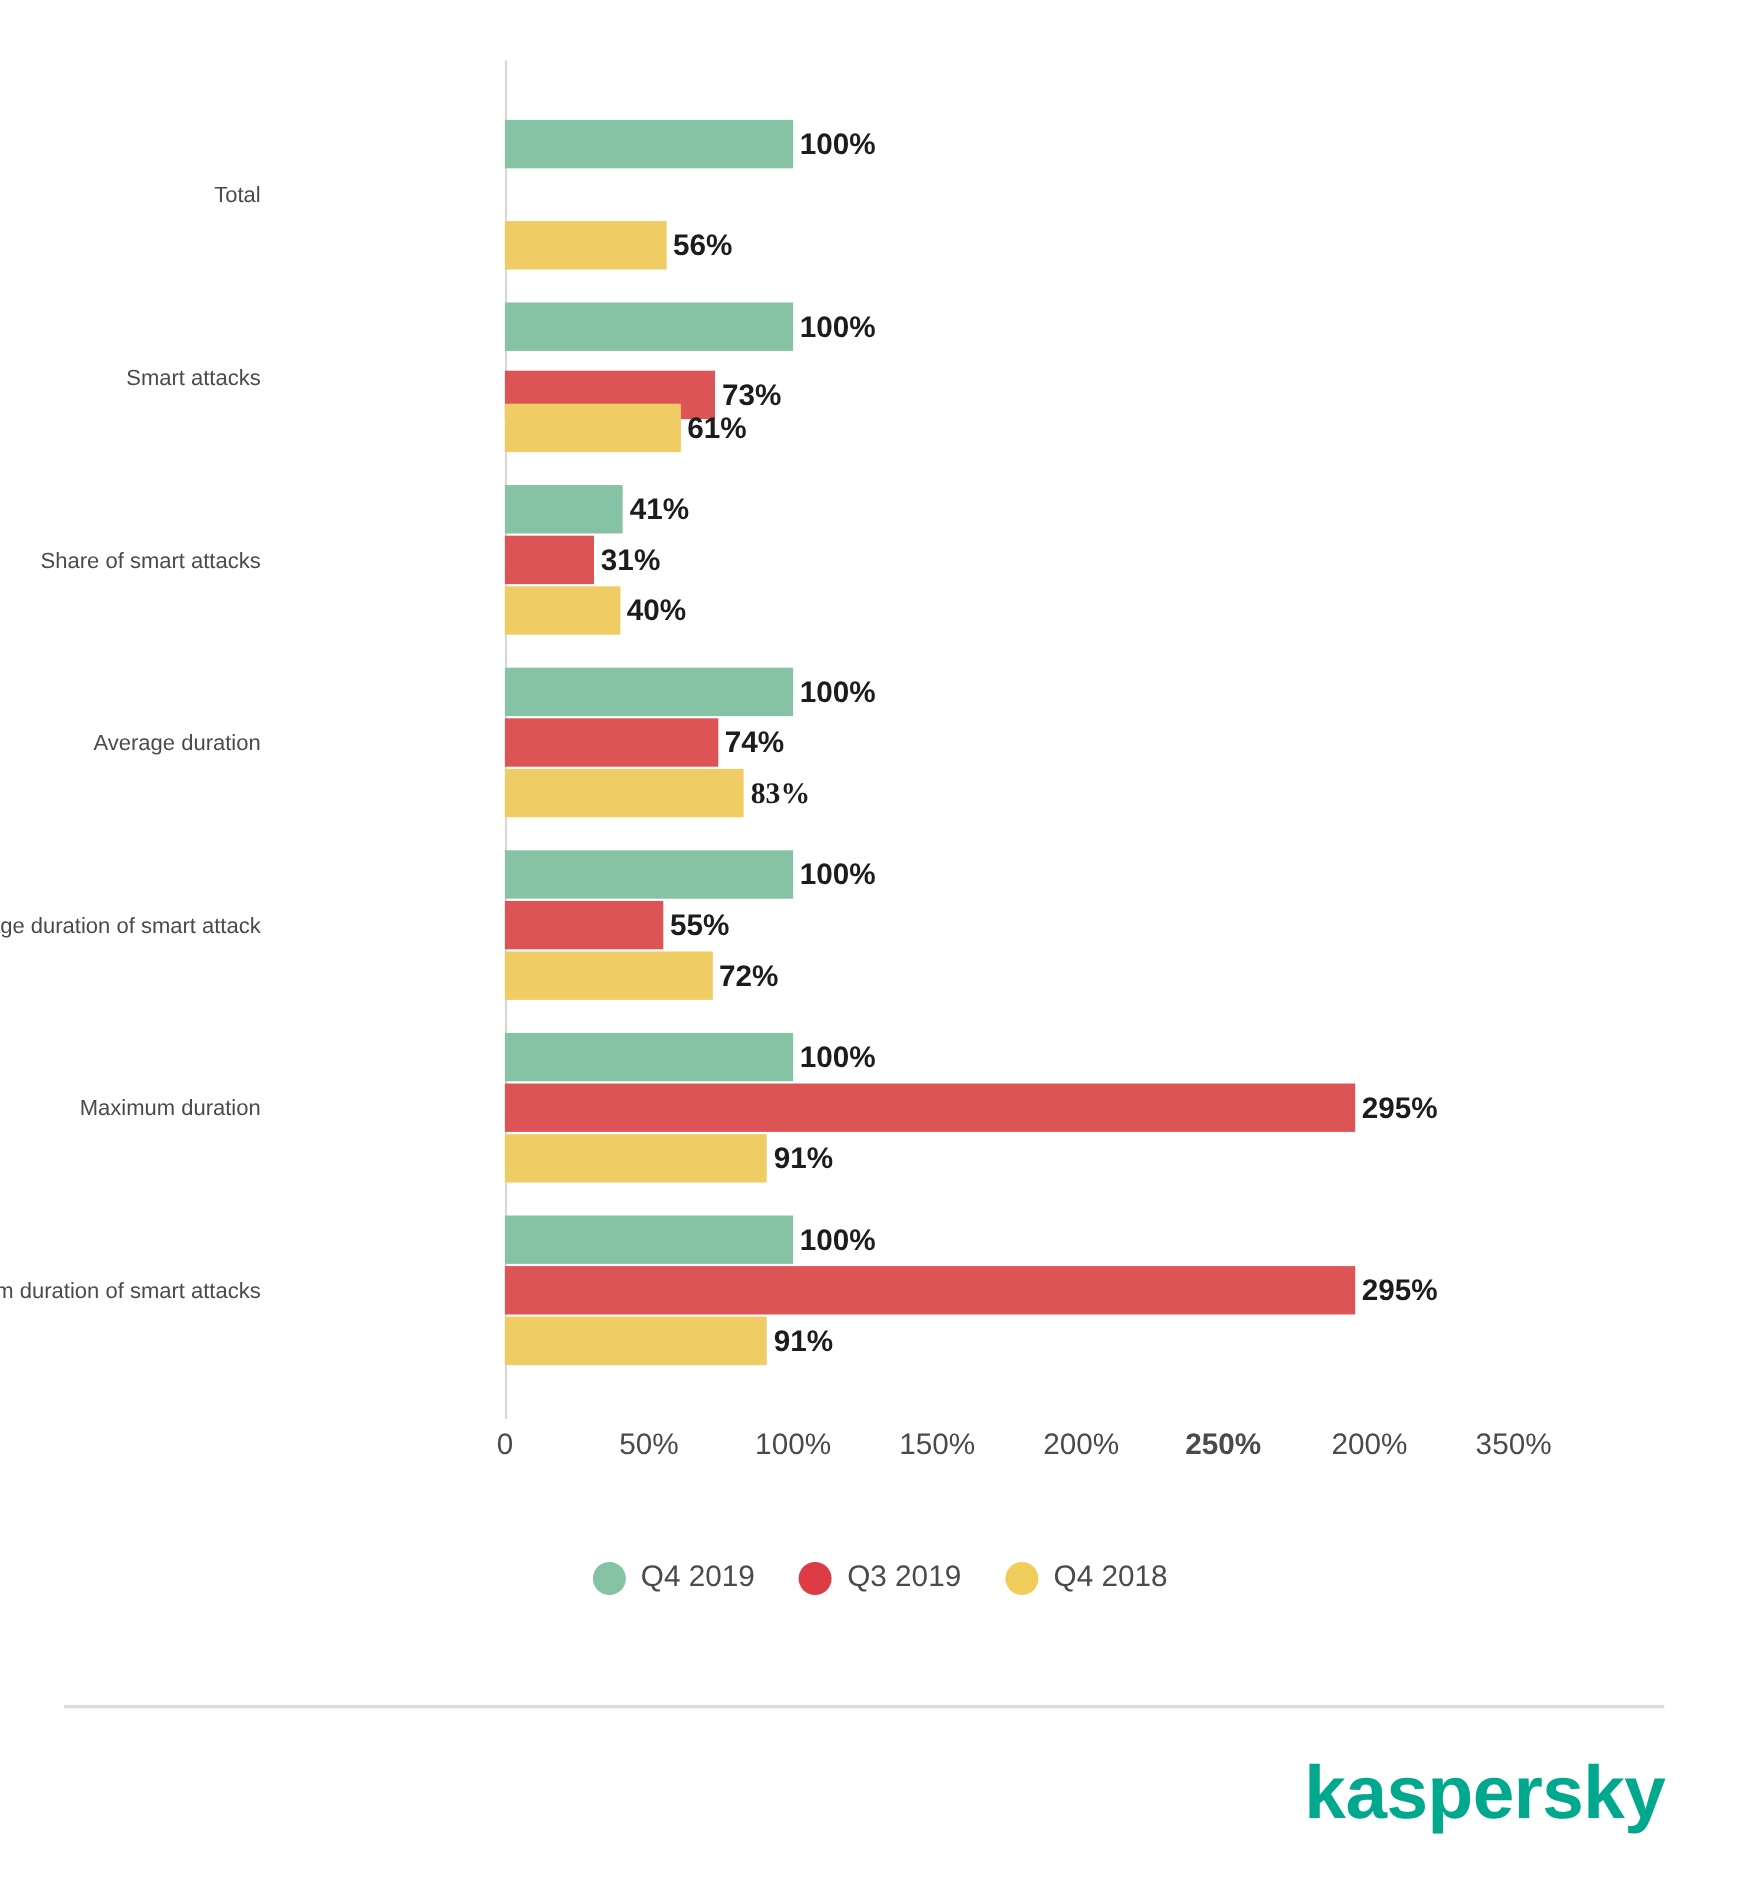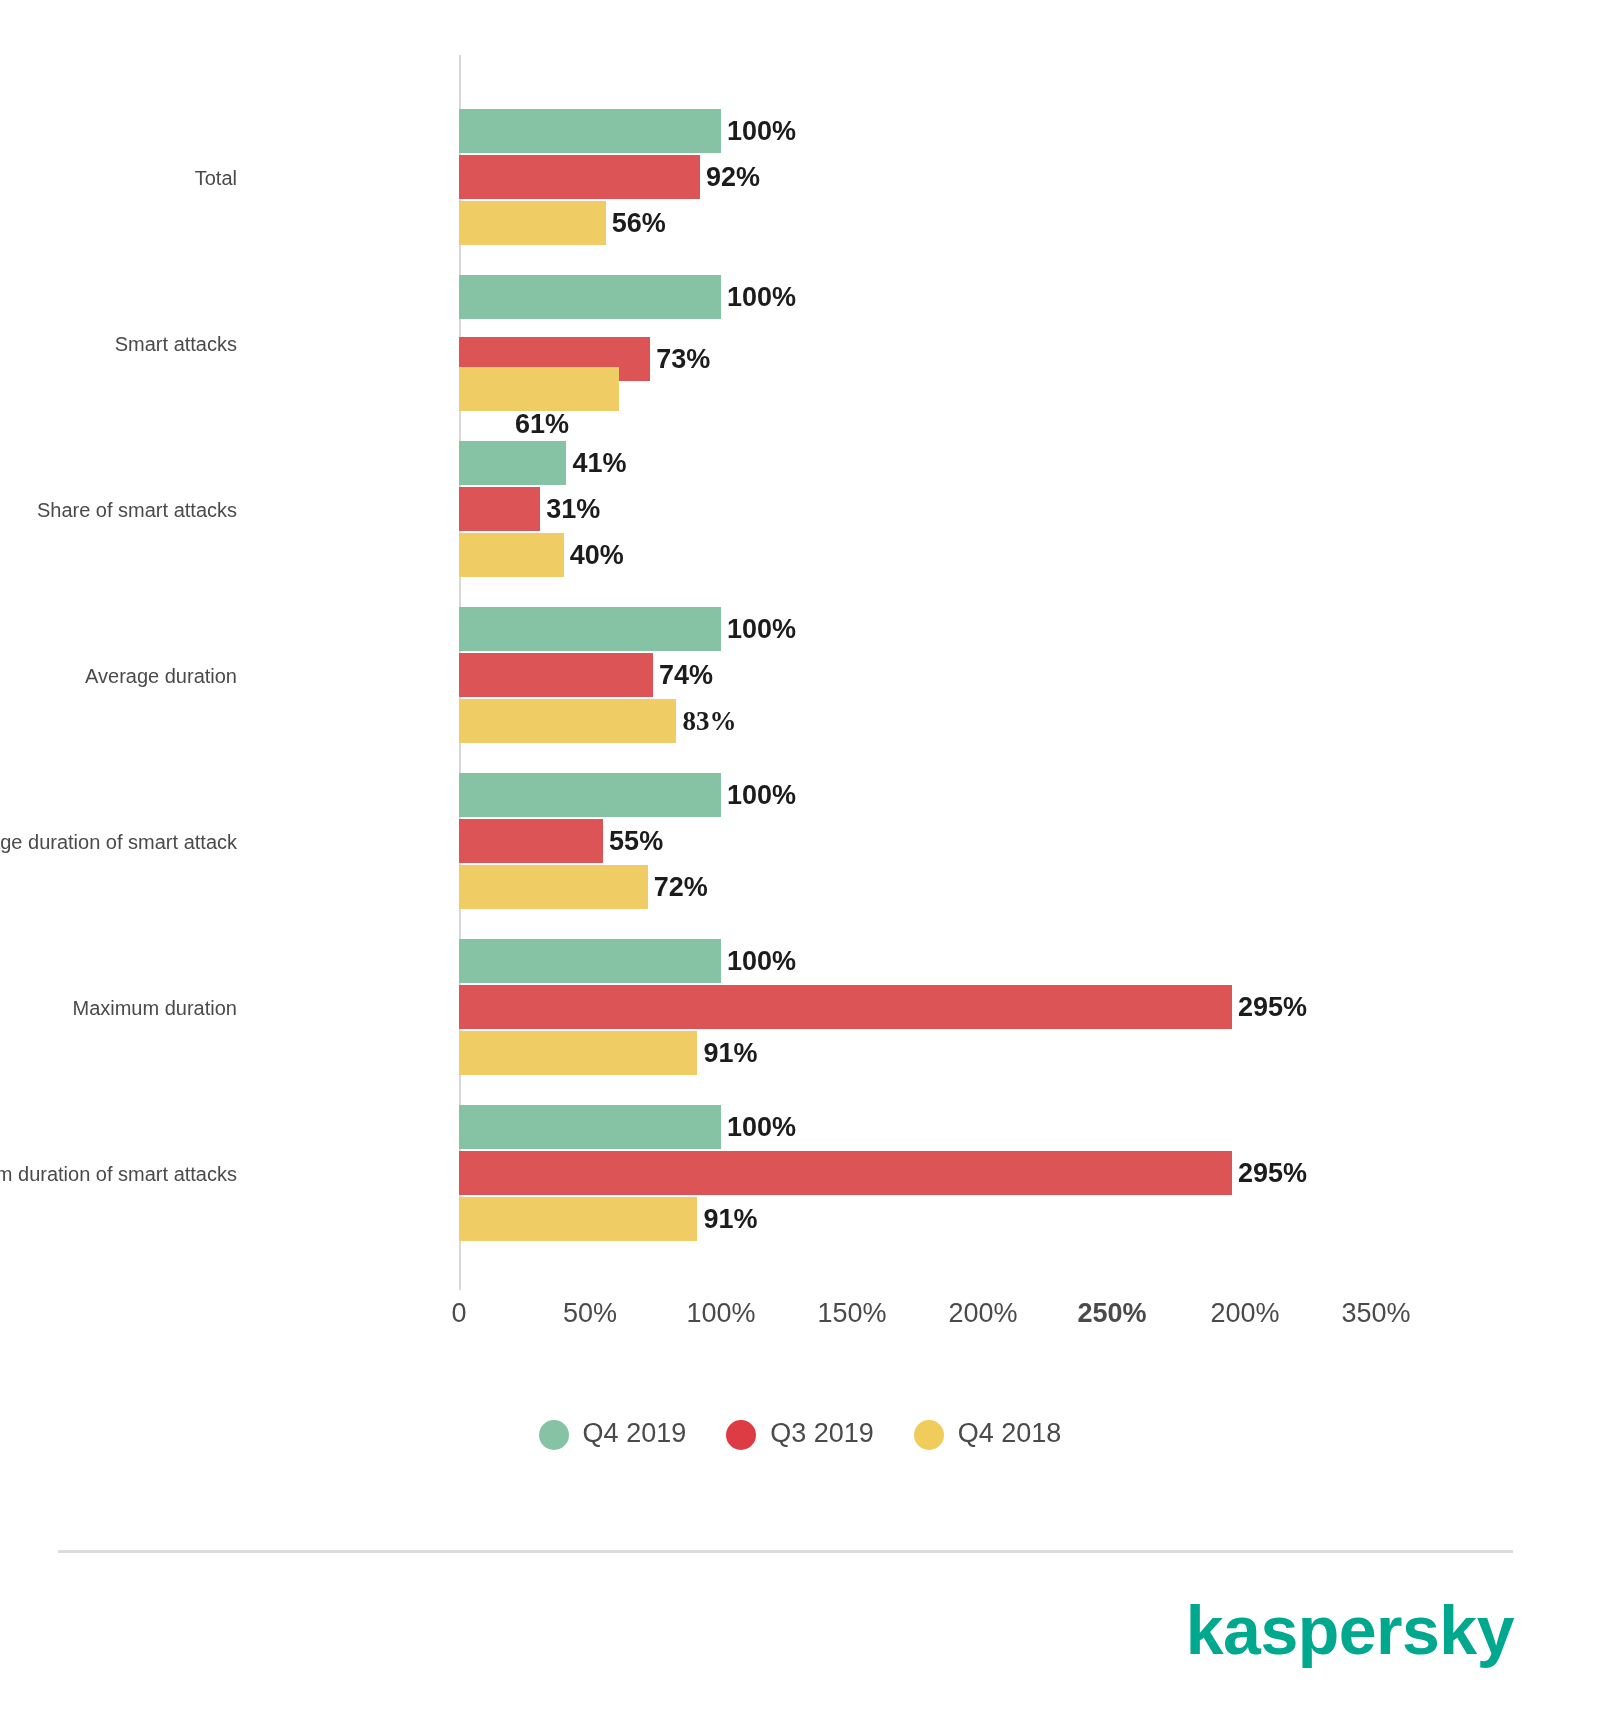--- a/index.html
+++ b/index.html
@@ -152,40 +152,36 @@
 <div id="chart-area">
 
   <div class="plot">
     <div class="axis-line"></div>
     <div id="groups">
         <div class="group" style="top: 54px; height: 138px;">
           <div class="bar-row" style="top: 0px;">
             <div class="bar s0" style="width: 262px; background: rgb(133, 195, 164);"></div>
             <span class="bar-value">100%</span>
           </div>
-          <div class="bar-row" style="top: 46px;">
-            <div class="bar s1" style="width: 241.04px; background: rgb(221, 84, 86);"></div>
-            <span class="bar-value">92%</span>
-          </div>
           <div class="bar-row" style="top: 92px;">
             <div class="bar s2" style="width: 146.72px; background: rgb(240, 204, 100);"></div>
             <span class="bar-value">56%</span>
           </div>
         </div>
         <div class="cat-label" style="top: 113px;">Total</div>
         <div class="group" style="top: 220px; height: 138px;">
           <div class="bar-row" style="top: 0px;">
             <div class="bar s0" style="width: 262px; background: rgb(133, 195, 164);"></div>
             <span class="bar-value">100%</span>
           </div>
           <div class="bar-row" style="top: 62px;">
             <div class="bar s1" style="width: 191.26px; background: rgb(221, 84, 86);"></div>
             <span class="bar-value">73%</span>
           </div>
-          <div class="bar-row" style="top: 92px; flex-direction: column;">
+          <div class="bar-row" style="top: 92px;">
             <div class="bar s2" style="width: 159.82px; background: rgb(240, 204, 100);"></div>
             <span class="bar-value">61%</span>
           </div>
         </div>
         <div class="cat-label" style="top: 279px;">Smart attacks</div>
         <div class="group" style="top: 386px; height: 138px;">
           <div class="bar-row" style="top: 0px;">
             <div class="bar s0" style="width: 107.42px; background: rgb(133, 195, 164);"></div>
             <span class="bar-value">41%</span>
           </div>

